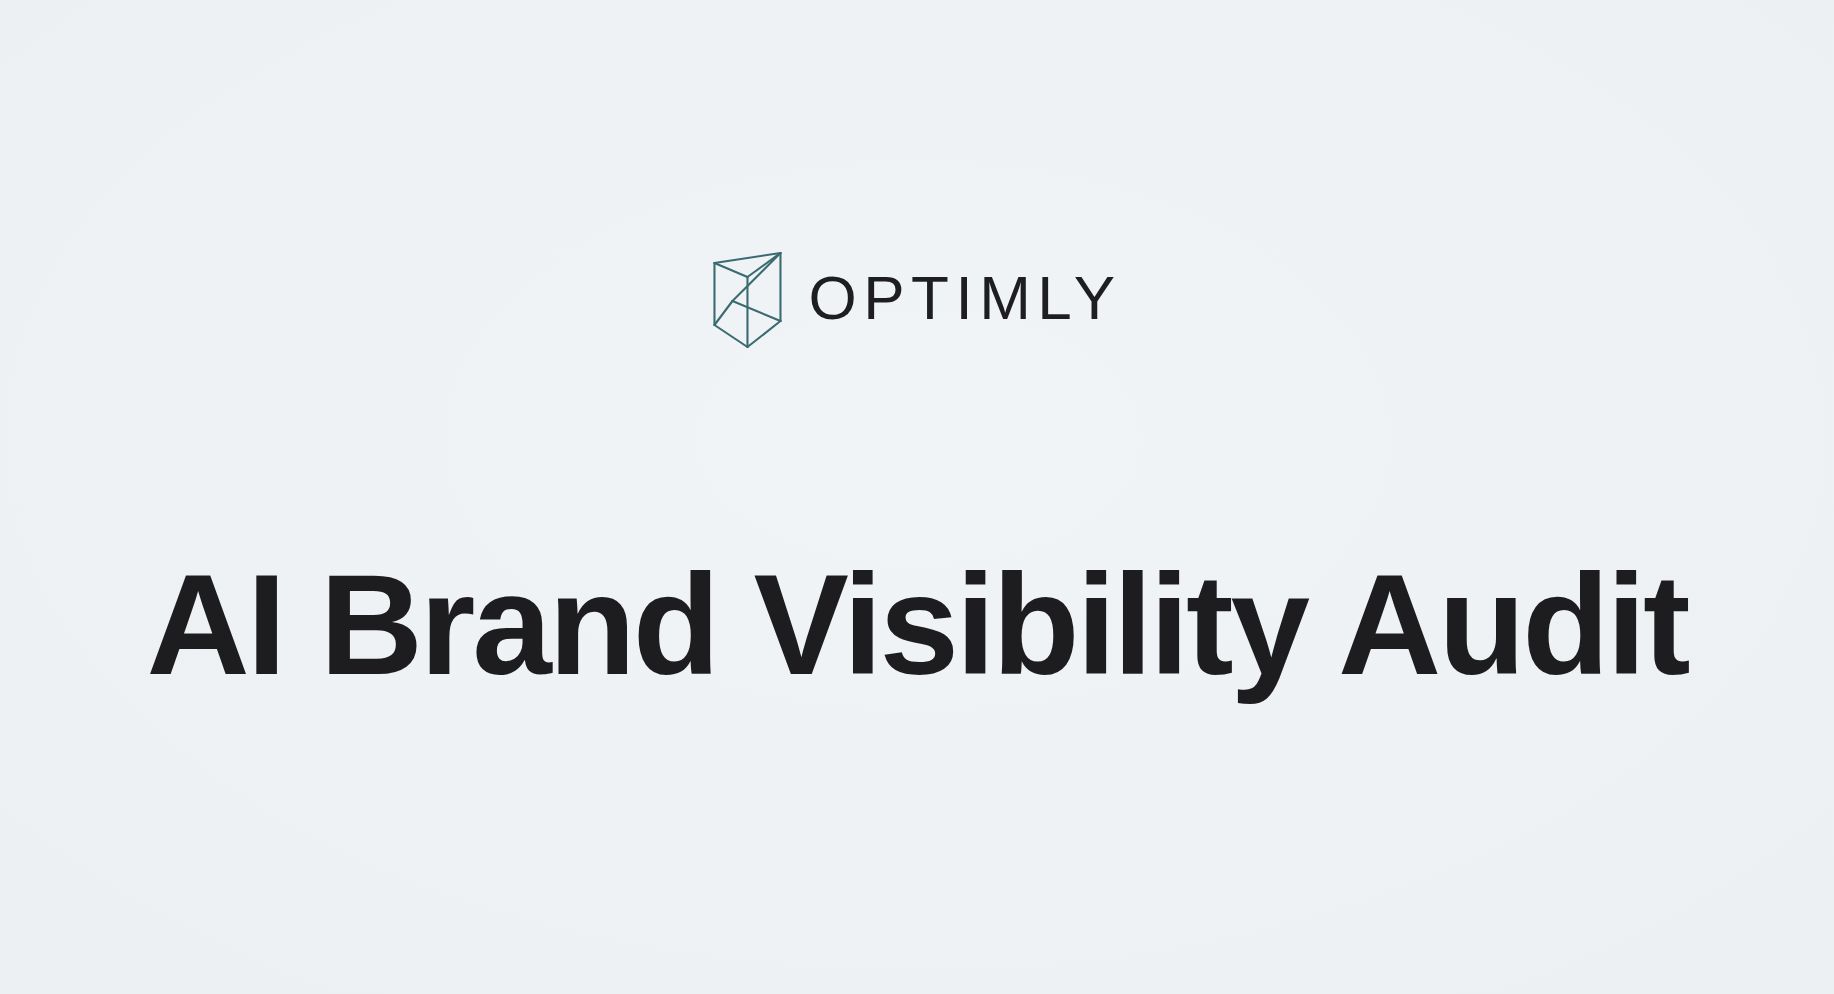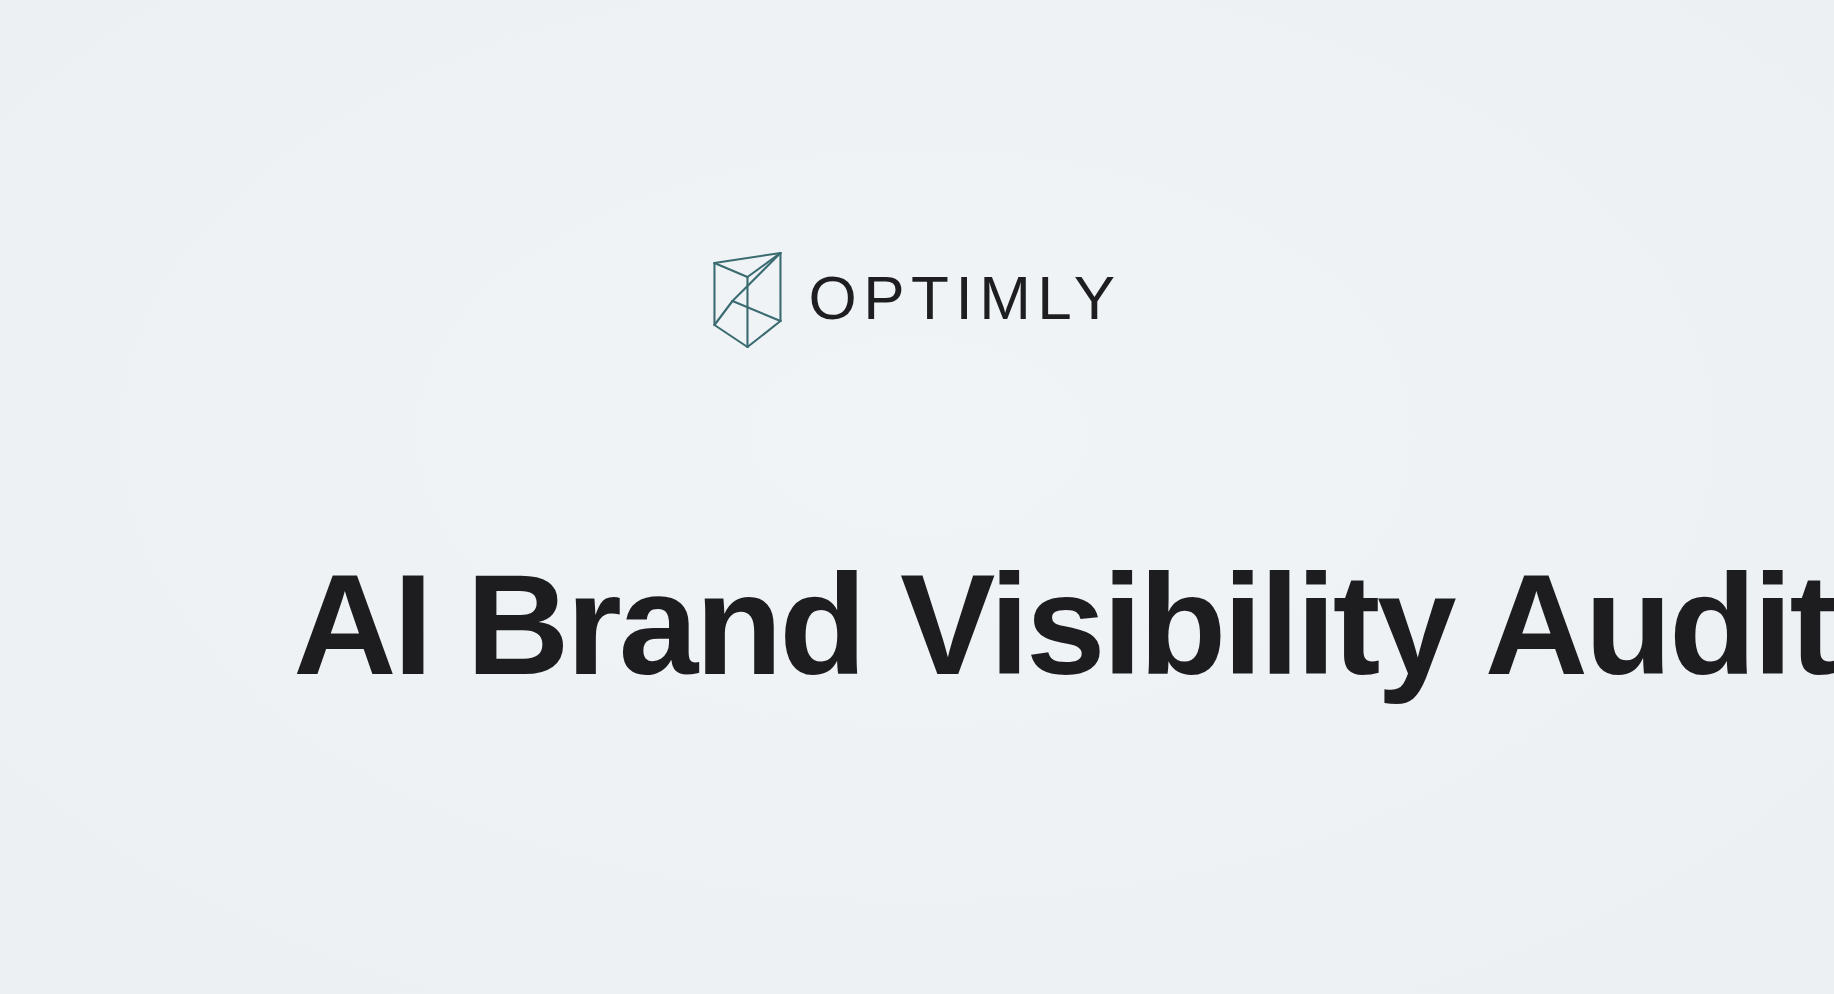--- a/index.html
+++ b/index.html
@@ -65,21 +65,21 @@
     white-space: nowrap;
     padding-bottom: 2px;
   }
 
   
   .headline {
     position: absolute;
     top: 455px;
     left: 0;
     width: 100%;
-    text-align: right;
+    text-align: center;
     font-family: "Liberation Sans", sans-serif;
     font-size: 143px;
     font-weight: 700;
     letter-spacing: -3.2px;
     color: #1d1d1f;
     line-height: 1.04;
     white-space: nowrap;
   }
 </style>
 </head>

